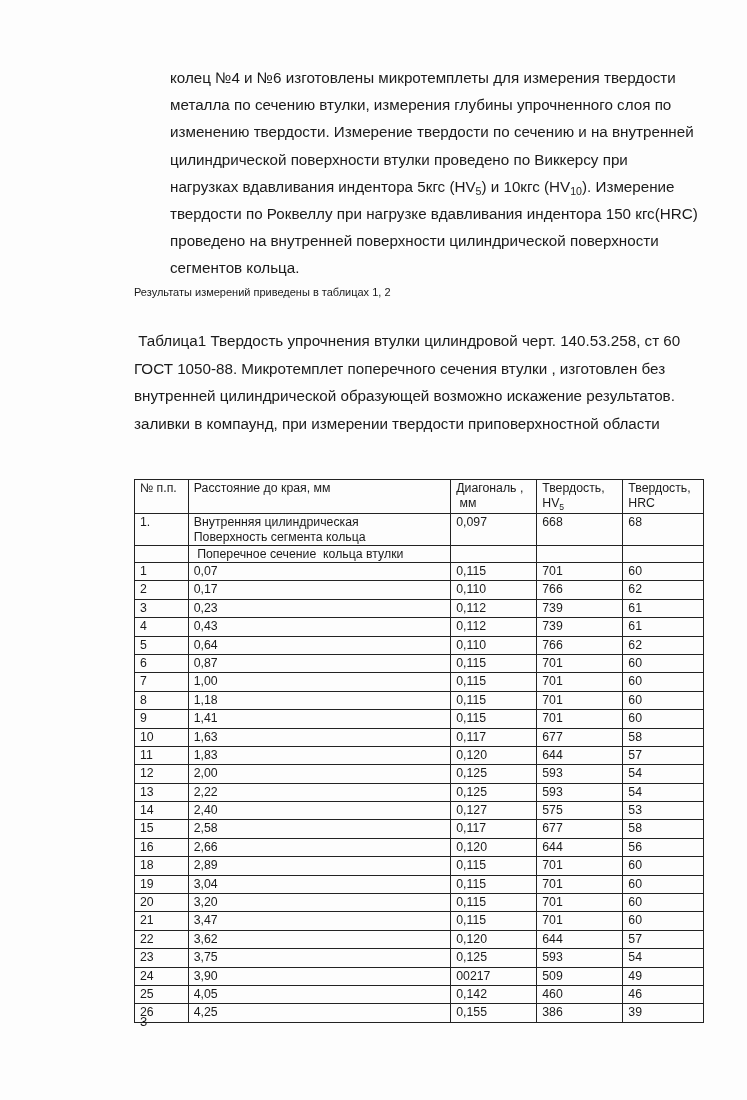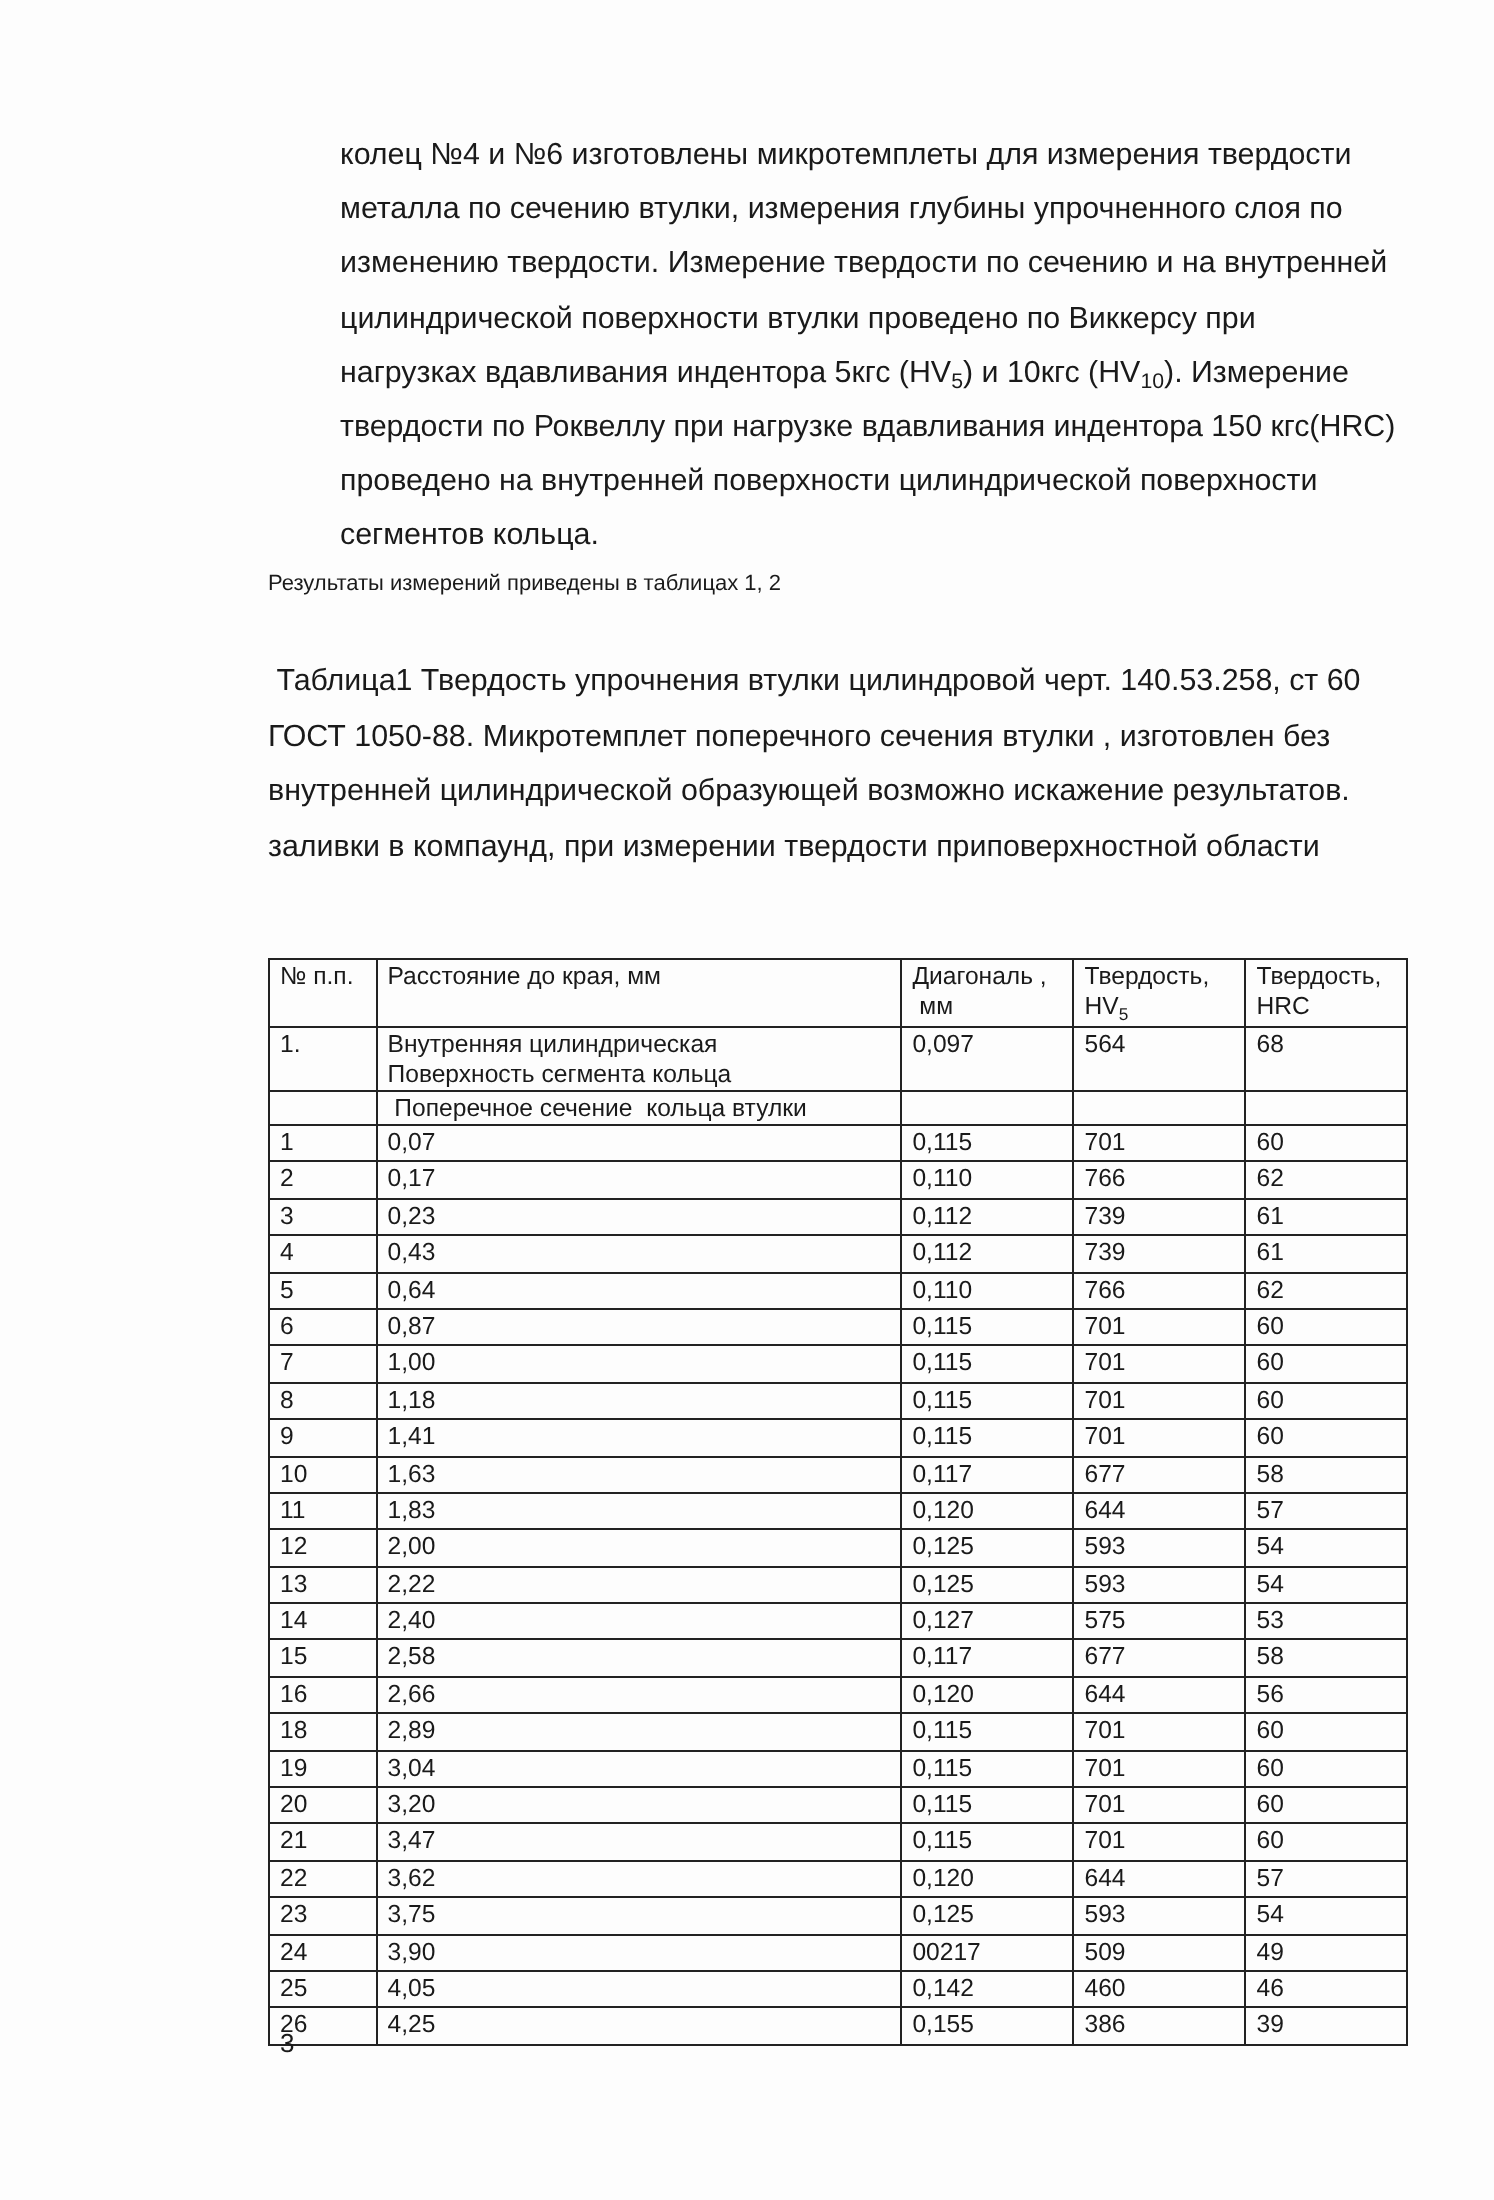--- a/index.html
+++ b/index.html
@@ -65,21 +65,21 @@
         <th><span>Диагональ ,</span><br><span style="white-space:pre"> мм</span></th>
         <th><span>Твердость,</span><br><span>HV</span><sub>5</sub></th>
         <th><span>Твердость,</span><br><span>HRC</span></th>
       </tr>
     </thead>
     <tbody id="tbody">
       <tr>
         <td style="height:30px">1.</td>
         <td><span>Внутренняя цилиндрическая</span><br><span>Поверхность сегмента кольца</span></td>
         <td>0,097</td>
-        <td>564</td>
+        <td>668</td>
         <td>68</td>
       </tr>
       <tr>
         <td></td>
         <td style="white-space:pre"> Поперечное сечение  кольца втулки</td>
         <td></td>
         <td></td>
         <td></td>
       </tr>
     <tr class="dr">

